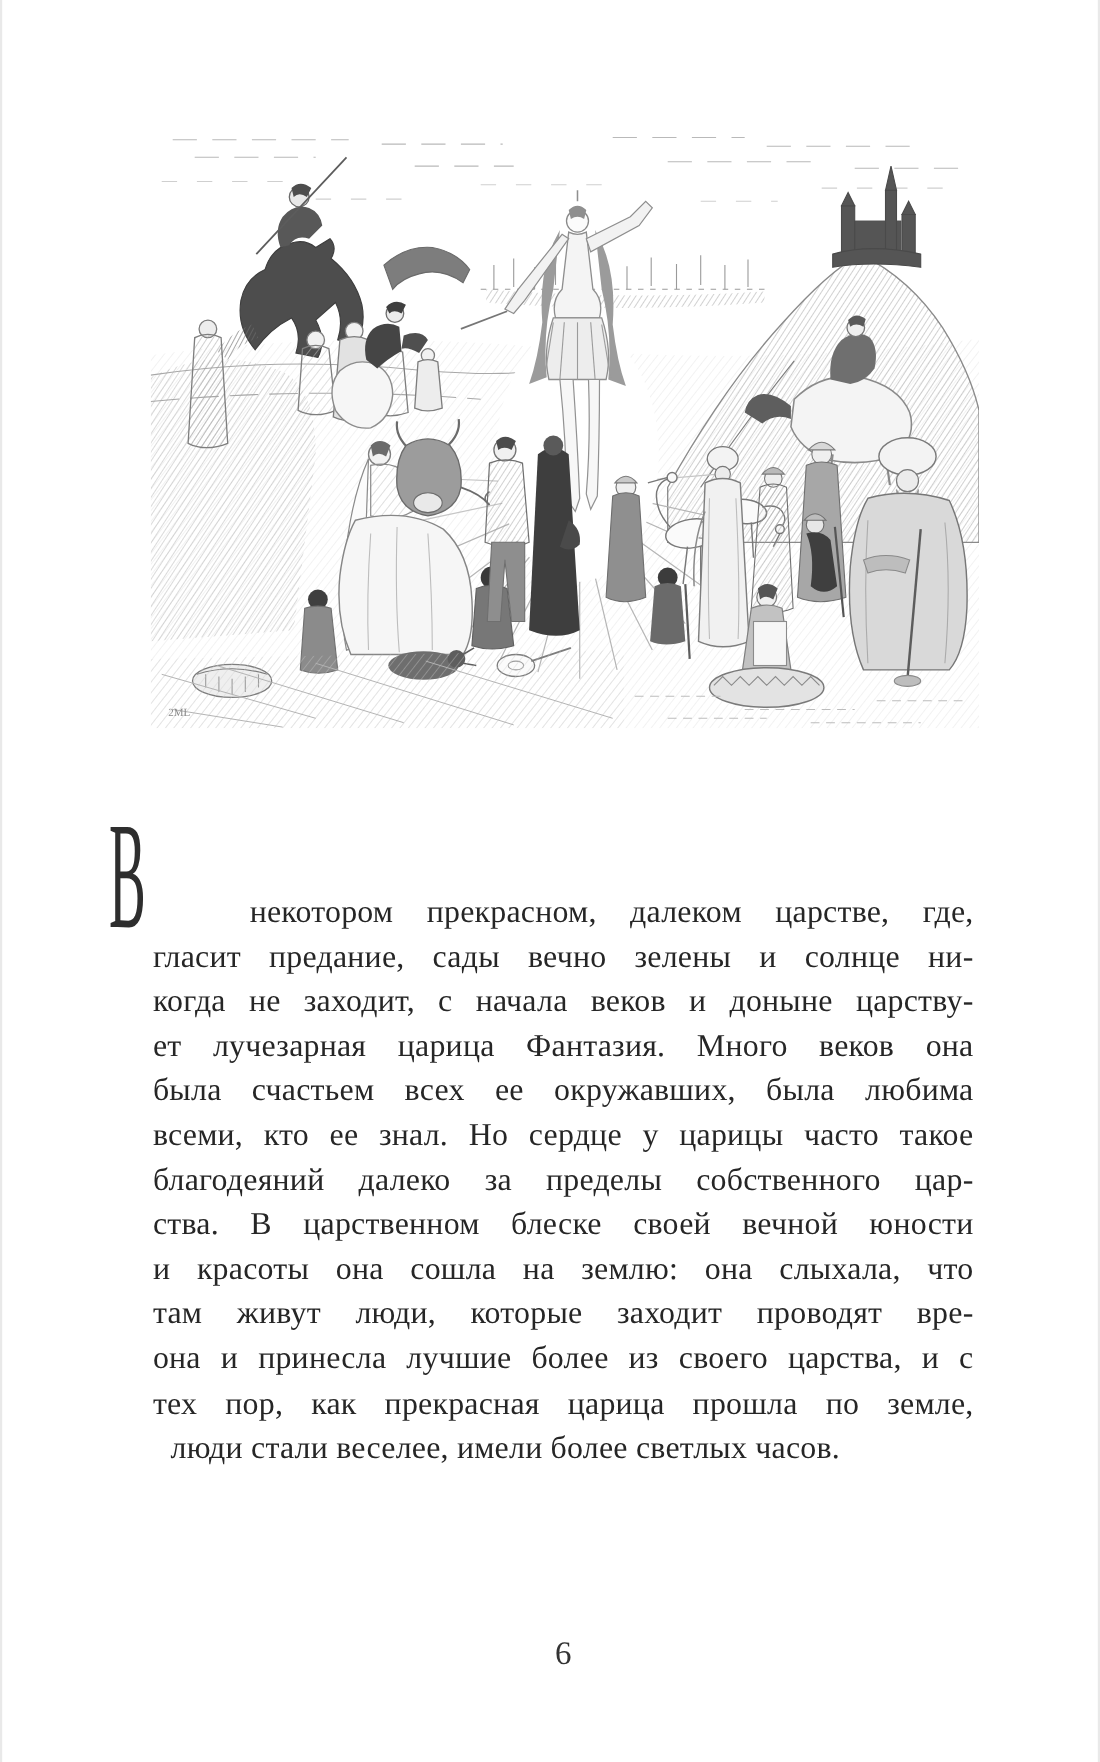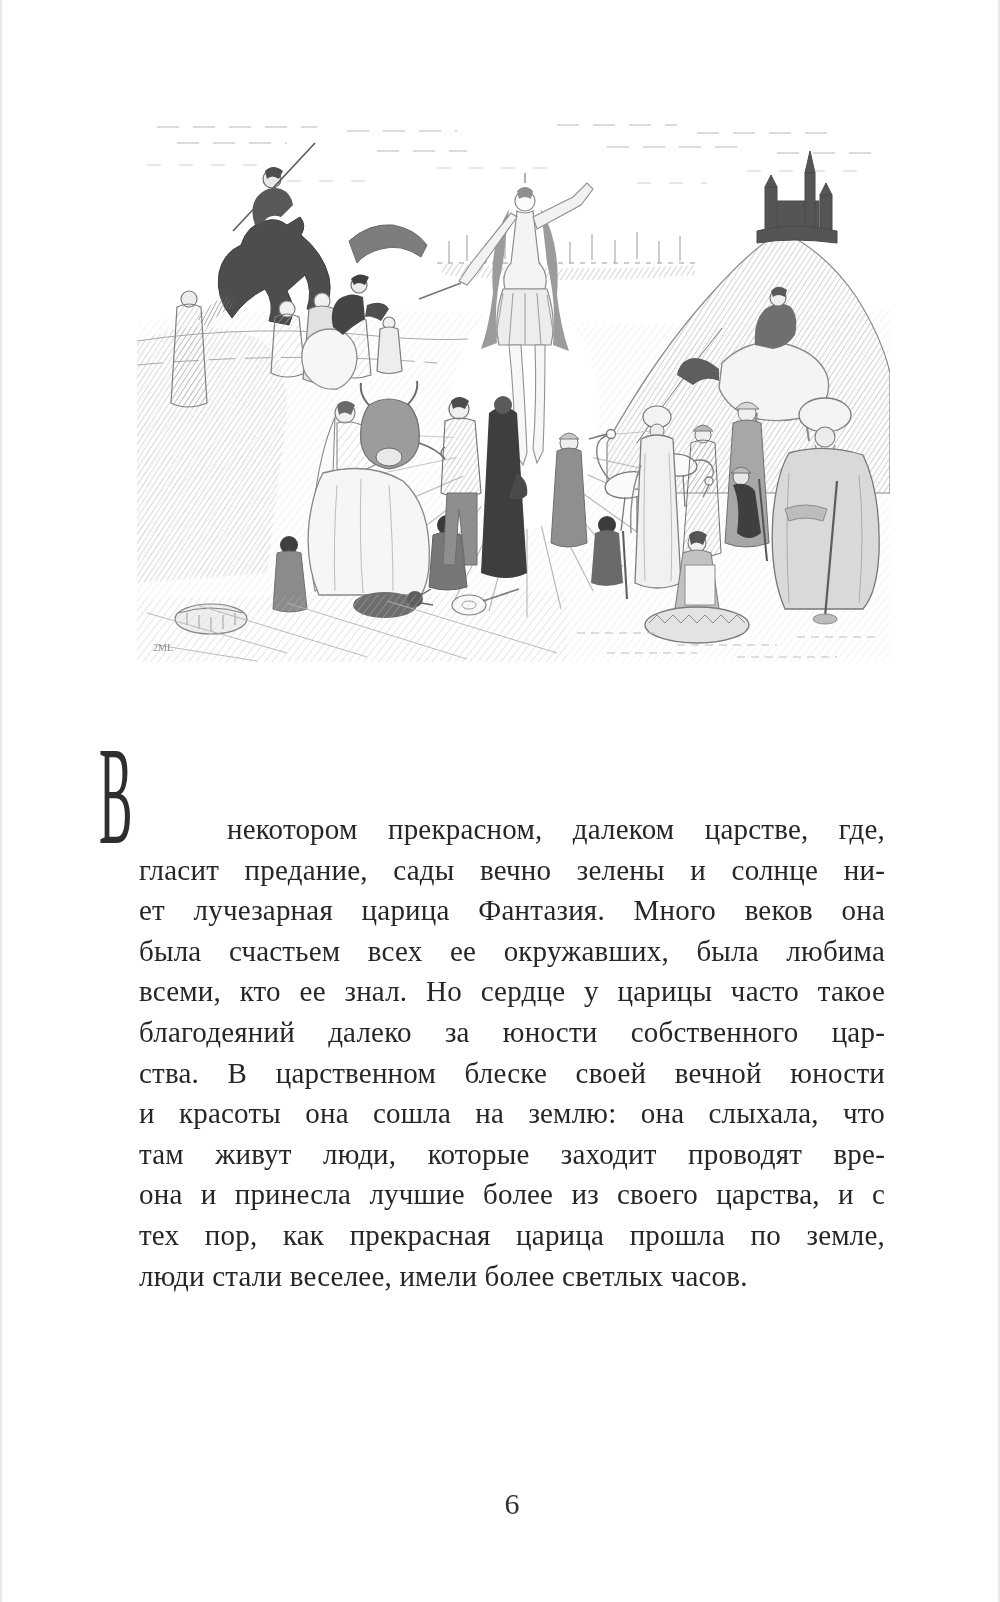--- a/index.html
+++ b/index.html
@@ -21,21 +21,21 @@
   .bodytext{
     position:absolute;left:137px;top:809px;width:746px;
     font-size:29px;line-height:40.6px;color:#262626;
     letter-spacing:0.2px;
   }
   .line{
     text-align:justify;
     text-align-last:justify;
     height:40.6px;white-space:nowrap;
   }
-  .line.last{text-align-last:left;}
+  .line.last{text-align-last:left;margin-left:16px;}
   .line.first{position:relative;padding-left:88px;}
   .dropcap{
     position:absolute;left:-42px;top:-59px;width:40px;height:96px;
     overflow:visible;
   }
   .dropcap text{
     font-family:"Liberation Serif","DejaVu Serif",serif;
     fill:#2e2e2e;
   }
   
@@ -334,24 +334,25 @@
 
   <div class="bodytext">
     <div class="line first">
       <svg class="dropcap" viewBox="0 0 40 96">
         <g transform="translate(2,0) scale(0.36,1)">
           <text x="0" y="93" font-size="139">В</text>
         </g>
       </svg><span>некотором прекрасном, далеком царстве, где,</span>
     </div>
     <div class="line">гласит предание, сады вечно зелены и солнце ни-</div>
+    <div class="line">когда не заходит, с начала веков и доныне царству-</div>
     <div class="line">ет лучезарная царица Фантазия. Много веков она</div>
     <div class="line">была счастьем всех ее окружавших, была любима</div>
     <div class="line">всеми, кто ее знал. Но сердце у царицы часто такое</div>
-    <div class="line">благодеяний далеко за юности собственного цар-</div>
+    <div class="line">благодеяний далеко за пределы собственного цар-</div>
     <div class="line">ства. В царственном блеске своей вечной юности</div>
     <div class="line">и красоты она сошла на землю: она слыхала, что</div>
     <div class="line">там живут люди, которые заходит проводят вре-</div>
     <div class="line">она и принесла лучшие более из своего царства, и с</div>
     <div class="line">тех пор, как прекрасная царица прошла по земле,</div>
     <div class="line last">люди стали веселее, имели более светлых часов.</div>
   </div>
 
   <div class="pagenum">6</div>
 

